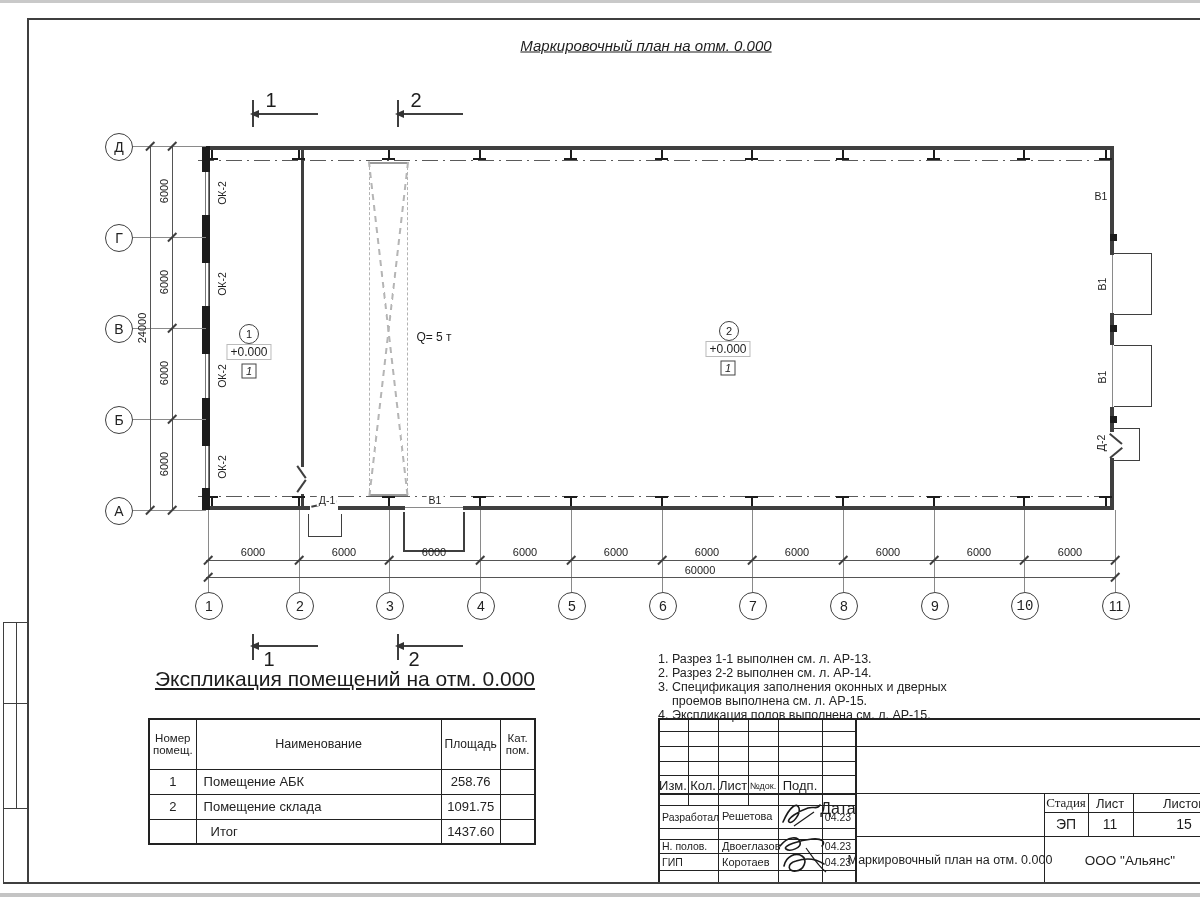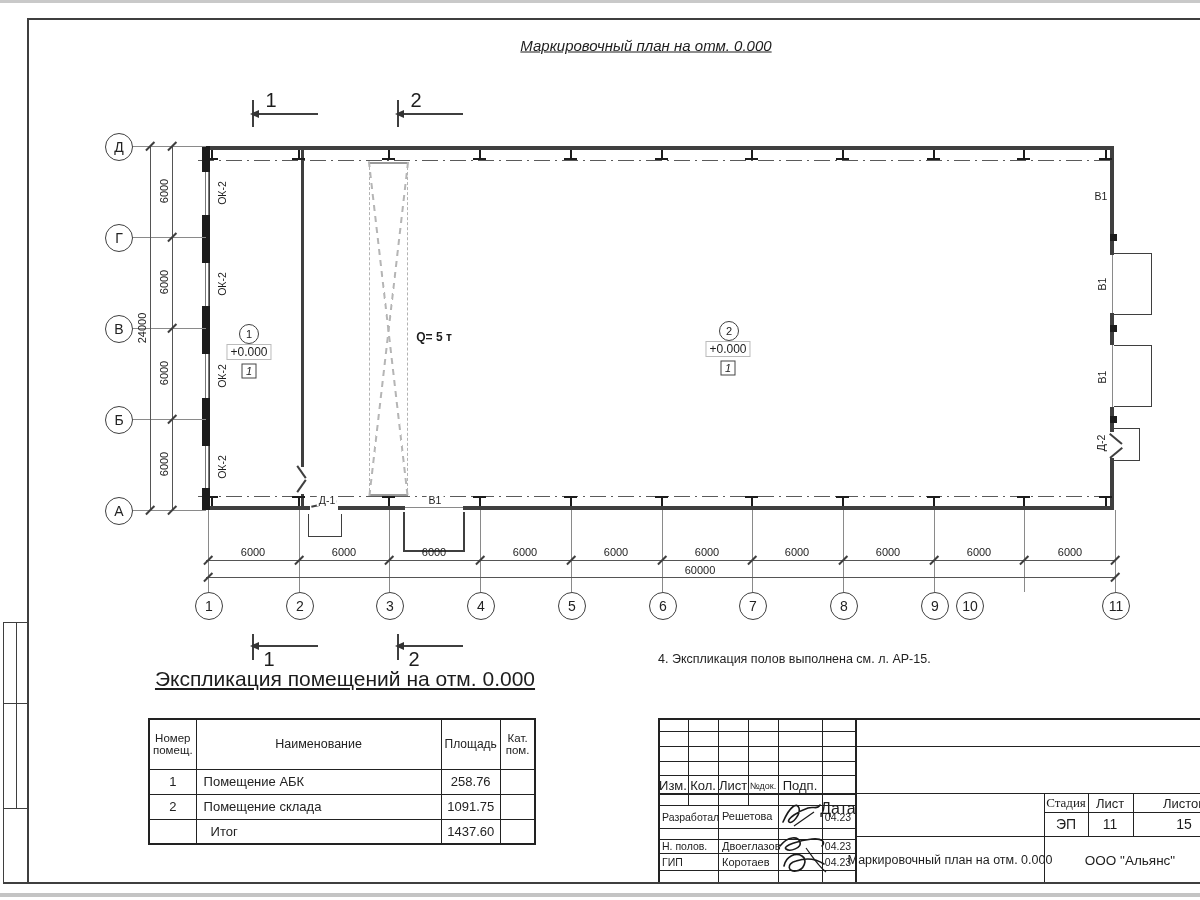--- a/index.html
+++ b/index.html
@@ -70,21 +70,21 @@
   <div style="position:absolute;left:206px;top:146px;width:908px;height:364px;border:4px solid #3f3f3f;box-sizing:border-box;"></div>
 
   <div class="dashdot" style="left:198px;top:160px;width:916px;"></div>
   <div class="dashdot" style="left:198px;top:496px;width:916px;"></div>
 
   <div style="position:absolute;left:369px;top:162px;width:39px;height:334px;border:1px dashed #b3b3b3;box-sizing:border-box;"></div>
   <div class="ln" style="left:369px;top:162px;width:39px;height:1.5px;background:#9a9a9a;"></div>
   <div class="ln" style="left:369px;top:494px;width:39px;height:1.5px;background:#9a9a9a;"></div>
   <div class="craneline" style="left:220px;top:328px;width:337px;transform:rotate(83.4deg);"></div>
   <div class="craneline" style="left:220px;top:328px;width:337px;transform:rotate(-83.4deg);"></div>
-  <div class="t cc" style="left:434px;top:337px;font-size:12px;font-weight:bold;">Q= 5 т</div>
+  <div class="t cc" style="left:434px;top:337px;font-size:12px;">Q= 5 т</div>
 
   <div class="ln" style="left:202px;top:146px;width:8px;height:26px;background:#1c1c1c;"></div>
   <div class="ln" style="left:202px;top:215px;width:8px;height:48px;background:#1c1c1c;"></div>
   <div class="ln" style="left:202px;top:306px;width:8px;height:48px;background:#1c1c1c;"></div>
   <div class="ln" style="left:202px;top:398px;width:8px;height:48px;background:#1c1c1c;"></div>
   <div class="ln" style="left:202px;top:488px;width:8px;height:22px;background:#1c1c1c;"></div>
 
   <div style="position:absolute;left:205px;top:172px;width:4px;height:43px;background:#fff;border-left:1px solid #777;border-right:1px solid #777;box-sizing:border-box;"></div>
   <div style="position:absolute;left:205px;top:263px;width:4px;height:43px;background:#fff;border-left:1px solid #777;border-right:1px solid #777;box-sizing:border-box;"></div>
   <div style="position:absolute;left:205px;top:354px;width:4px;height:44px;background:#fff;border-left:1px solid #777;border-right:1px solid #777;box-sizing:border-box;"></div>
@@ -253,21 +253,21 @@
   <div class="t cc dim" style="left:700px;top:570px;">60000</div>
   <div class="axc" style="left:195px;top:592px;">1</div>
   <div class="axc" style="left:286px;top:592px;">2</div>
   <div class="axc" style="left:376px;top:592px;">3</div>
   <div class="axc" style="left:467px;top:592px;">4</div>
   <div class="axc" style="left:558px;top:592px;">5</div>
   <div class="axc" style="left:649px;top:592px;">6</div>
   <div class="axc" style="left:739px;top:592px;">7</div>
   <div class="axc" style="left:830px;top:592px;">8</div>
   <div class="axc" style="left:921px;top:592px;">9</div>
-  <div class="axc" style="left:956px;top:592px;">10</div>
+  <div class="axc" style="left:1011px;top:592px;font-family:Liberation Mono, monospace;">10</div>
   <div class="axc" style="left:1102px;top:592px;">11</div>
 
   <div class="t cc" style="left:345px;top:679px;font-size:21px;text-decoration:underline;">Экспликация помещений на отм. 0.000</div>
 
   <table class="tbl" style="left:148px;top:718px;border:2px solid #222;">
     <colgroup>
         <col style="width:45px;">
         <col style="width:245px;">
         <col style="width:59px;">
         <col style="width:35px;">
@@ -294,20 +294,23 @@
     <tr style="height:25px;">
       <td></td>
       <td style="text-align:left;padding-left:14px;">Итог</td>
       <td>1437.60</td>
       <td></td>
     </tr>
   </tbody>
     </table>
 
   <div style="position:absolute;left:658px;top:652px;width:312px;font-size:12.5px;line-height:1.12;">
+    <div>1. Разрез 1-1 выполнен см. л. АР-13.</div>
+    <div>2. Разрез 2-2 выполнен см. л. АР-14.</div>
+    <div style="padding-left:14px;text-indent:-14px;white-space:normal;">3. Спецификация заполнения оконных и дверных проемов выполнена см. л. АР-15.</div>
     <div>4. Экспликация полов выполнена см. л. АР-15.</div>
   </div>
 
   <div class="ln" style="left:658px;top:718px;width:542px;height:2px;background:#222;"></div>
   <div class="ln" style="left:658px;top:731px;width:197px;height:1px;background:#222;"></div>
   <div class="ln" style="left:658px;top:746px;width:197px;height:1px;background:#222;"></div>
   <div class="ln" style="left:658px;top:761px;width:197px;height:1px;background:#222;"></div>
   <div class="ln" style="left:658px;top:775px;width:197px;height:1px;background:#222;"></div>
   <div class="ln" style="left:658px;top:793px;width:197px;height:2px;background:#222;"></div>
   <div class="ln" style="left:658px;top:805px;width:197px;height:1px;background:#222;"></div>

